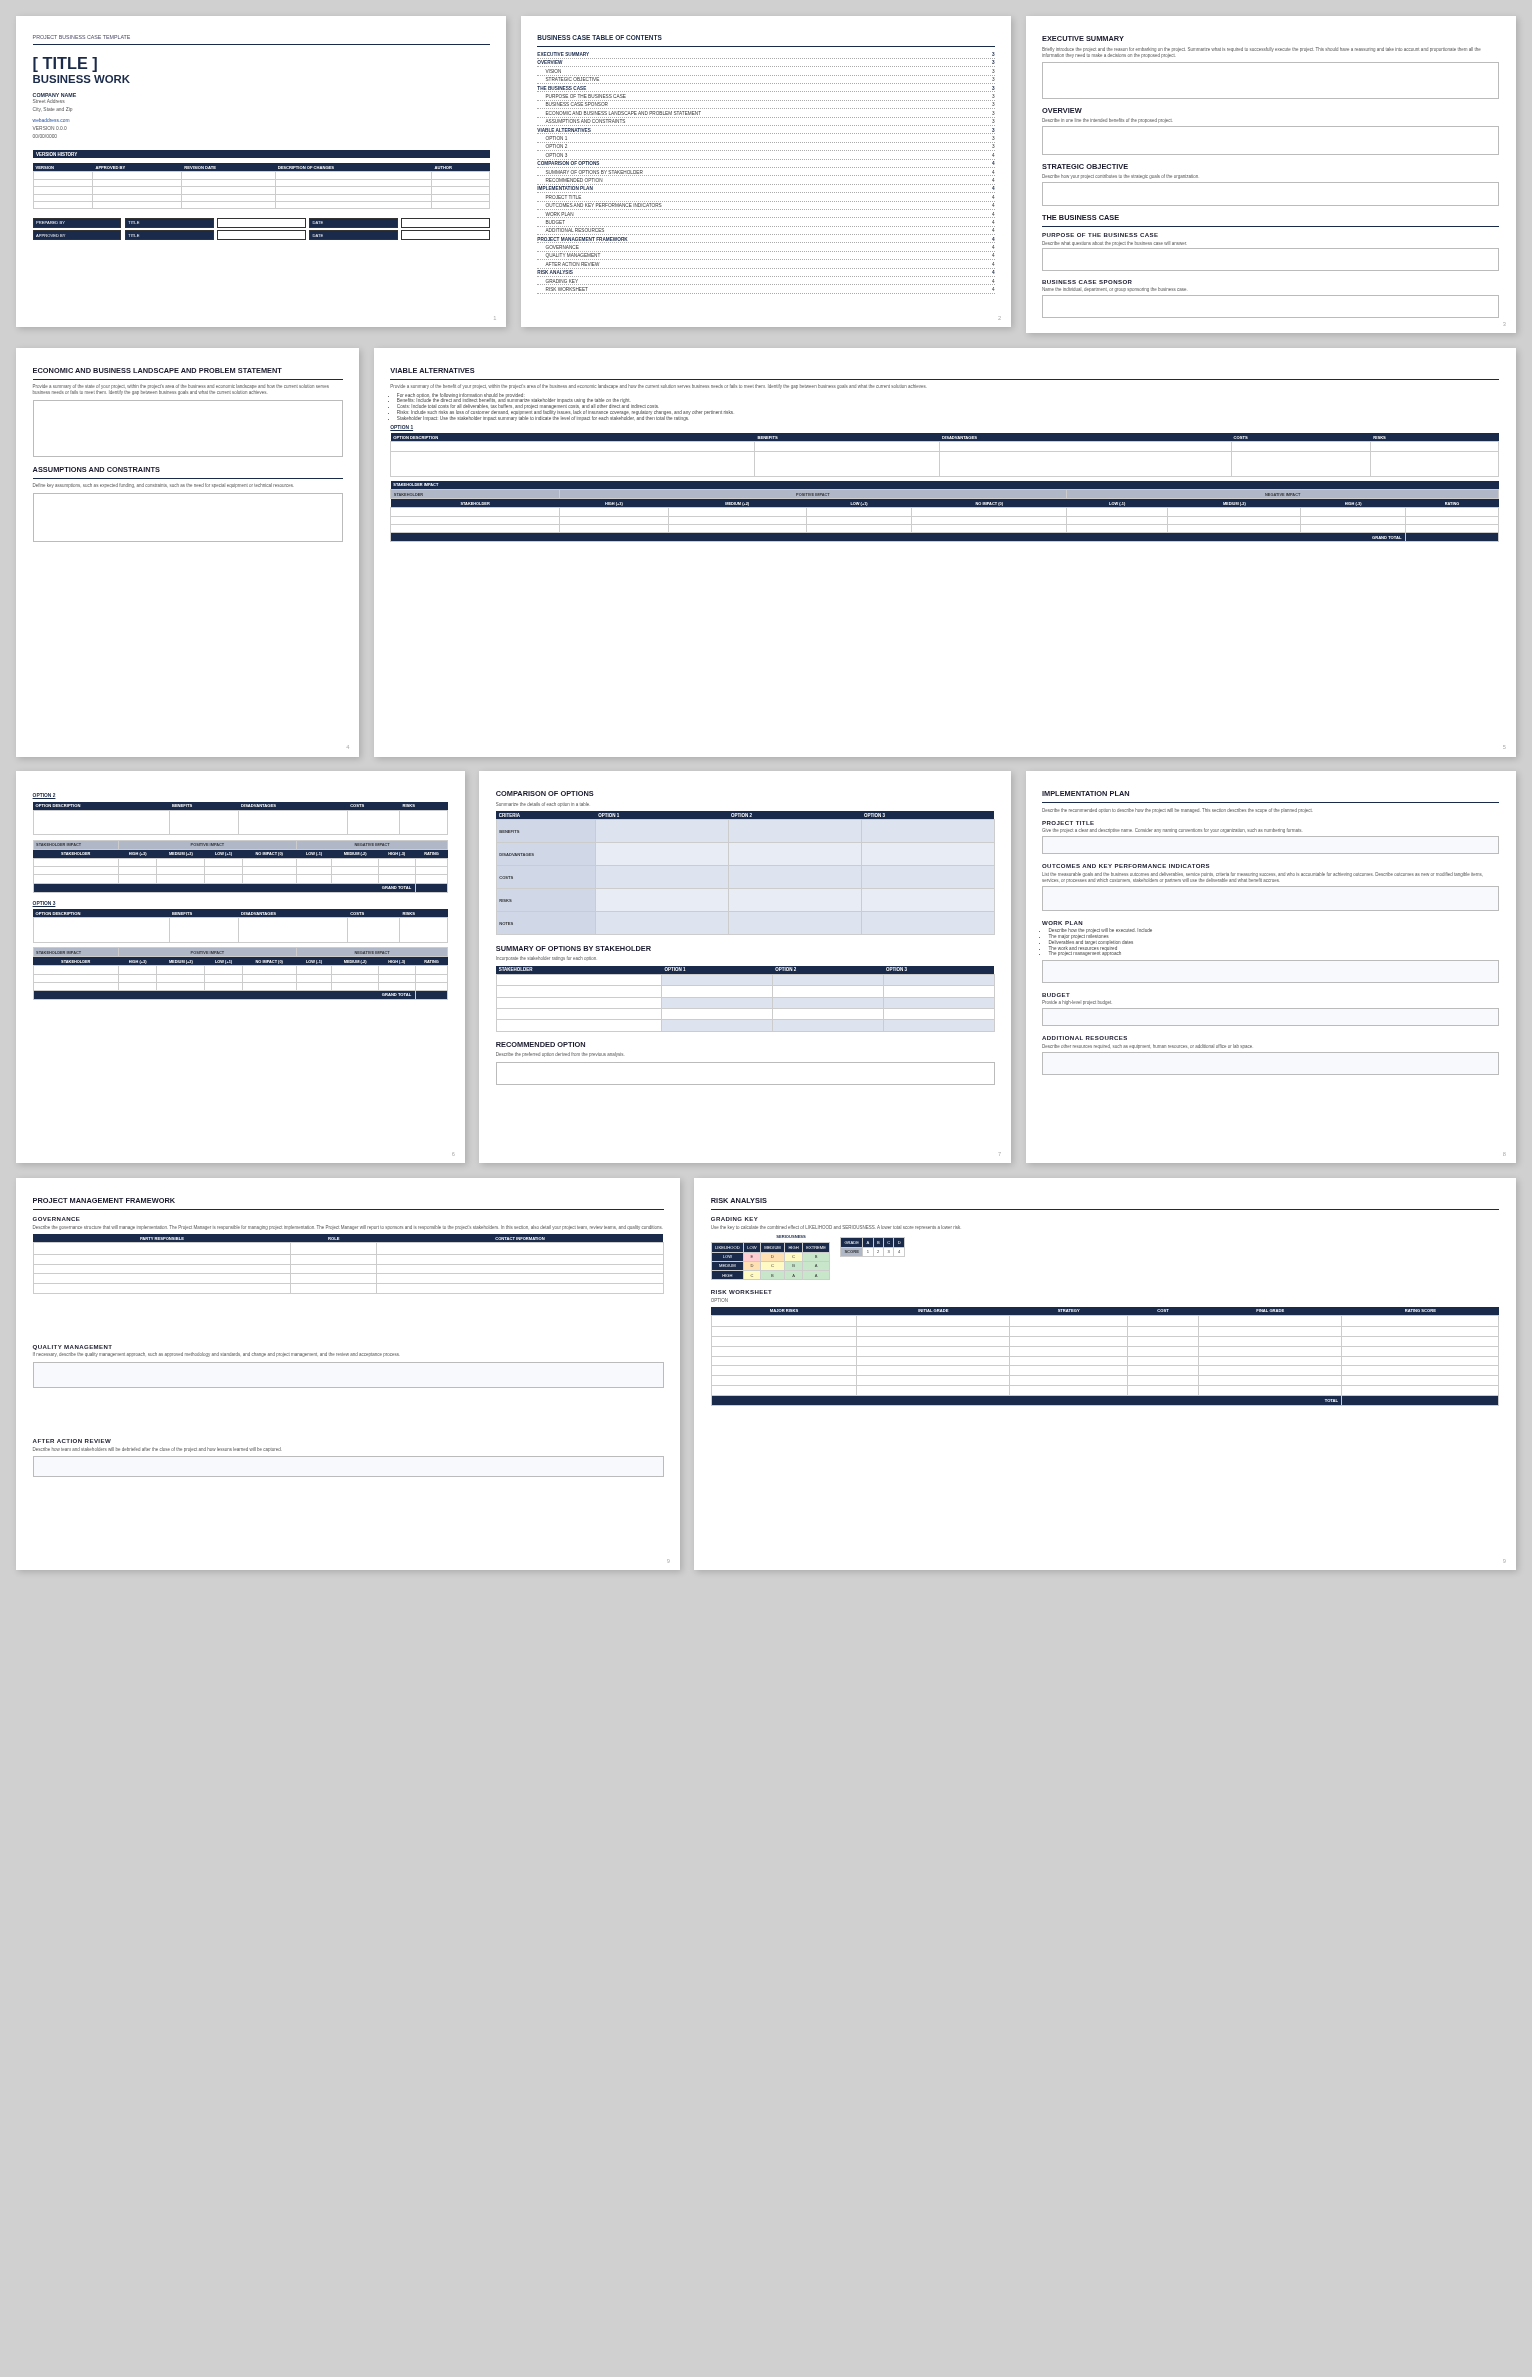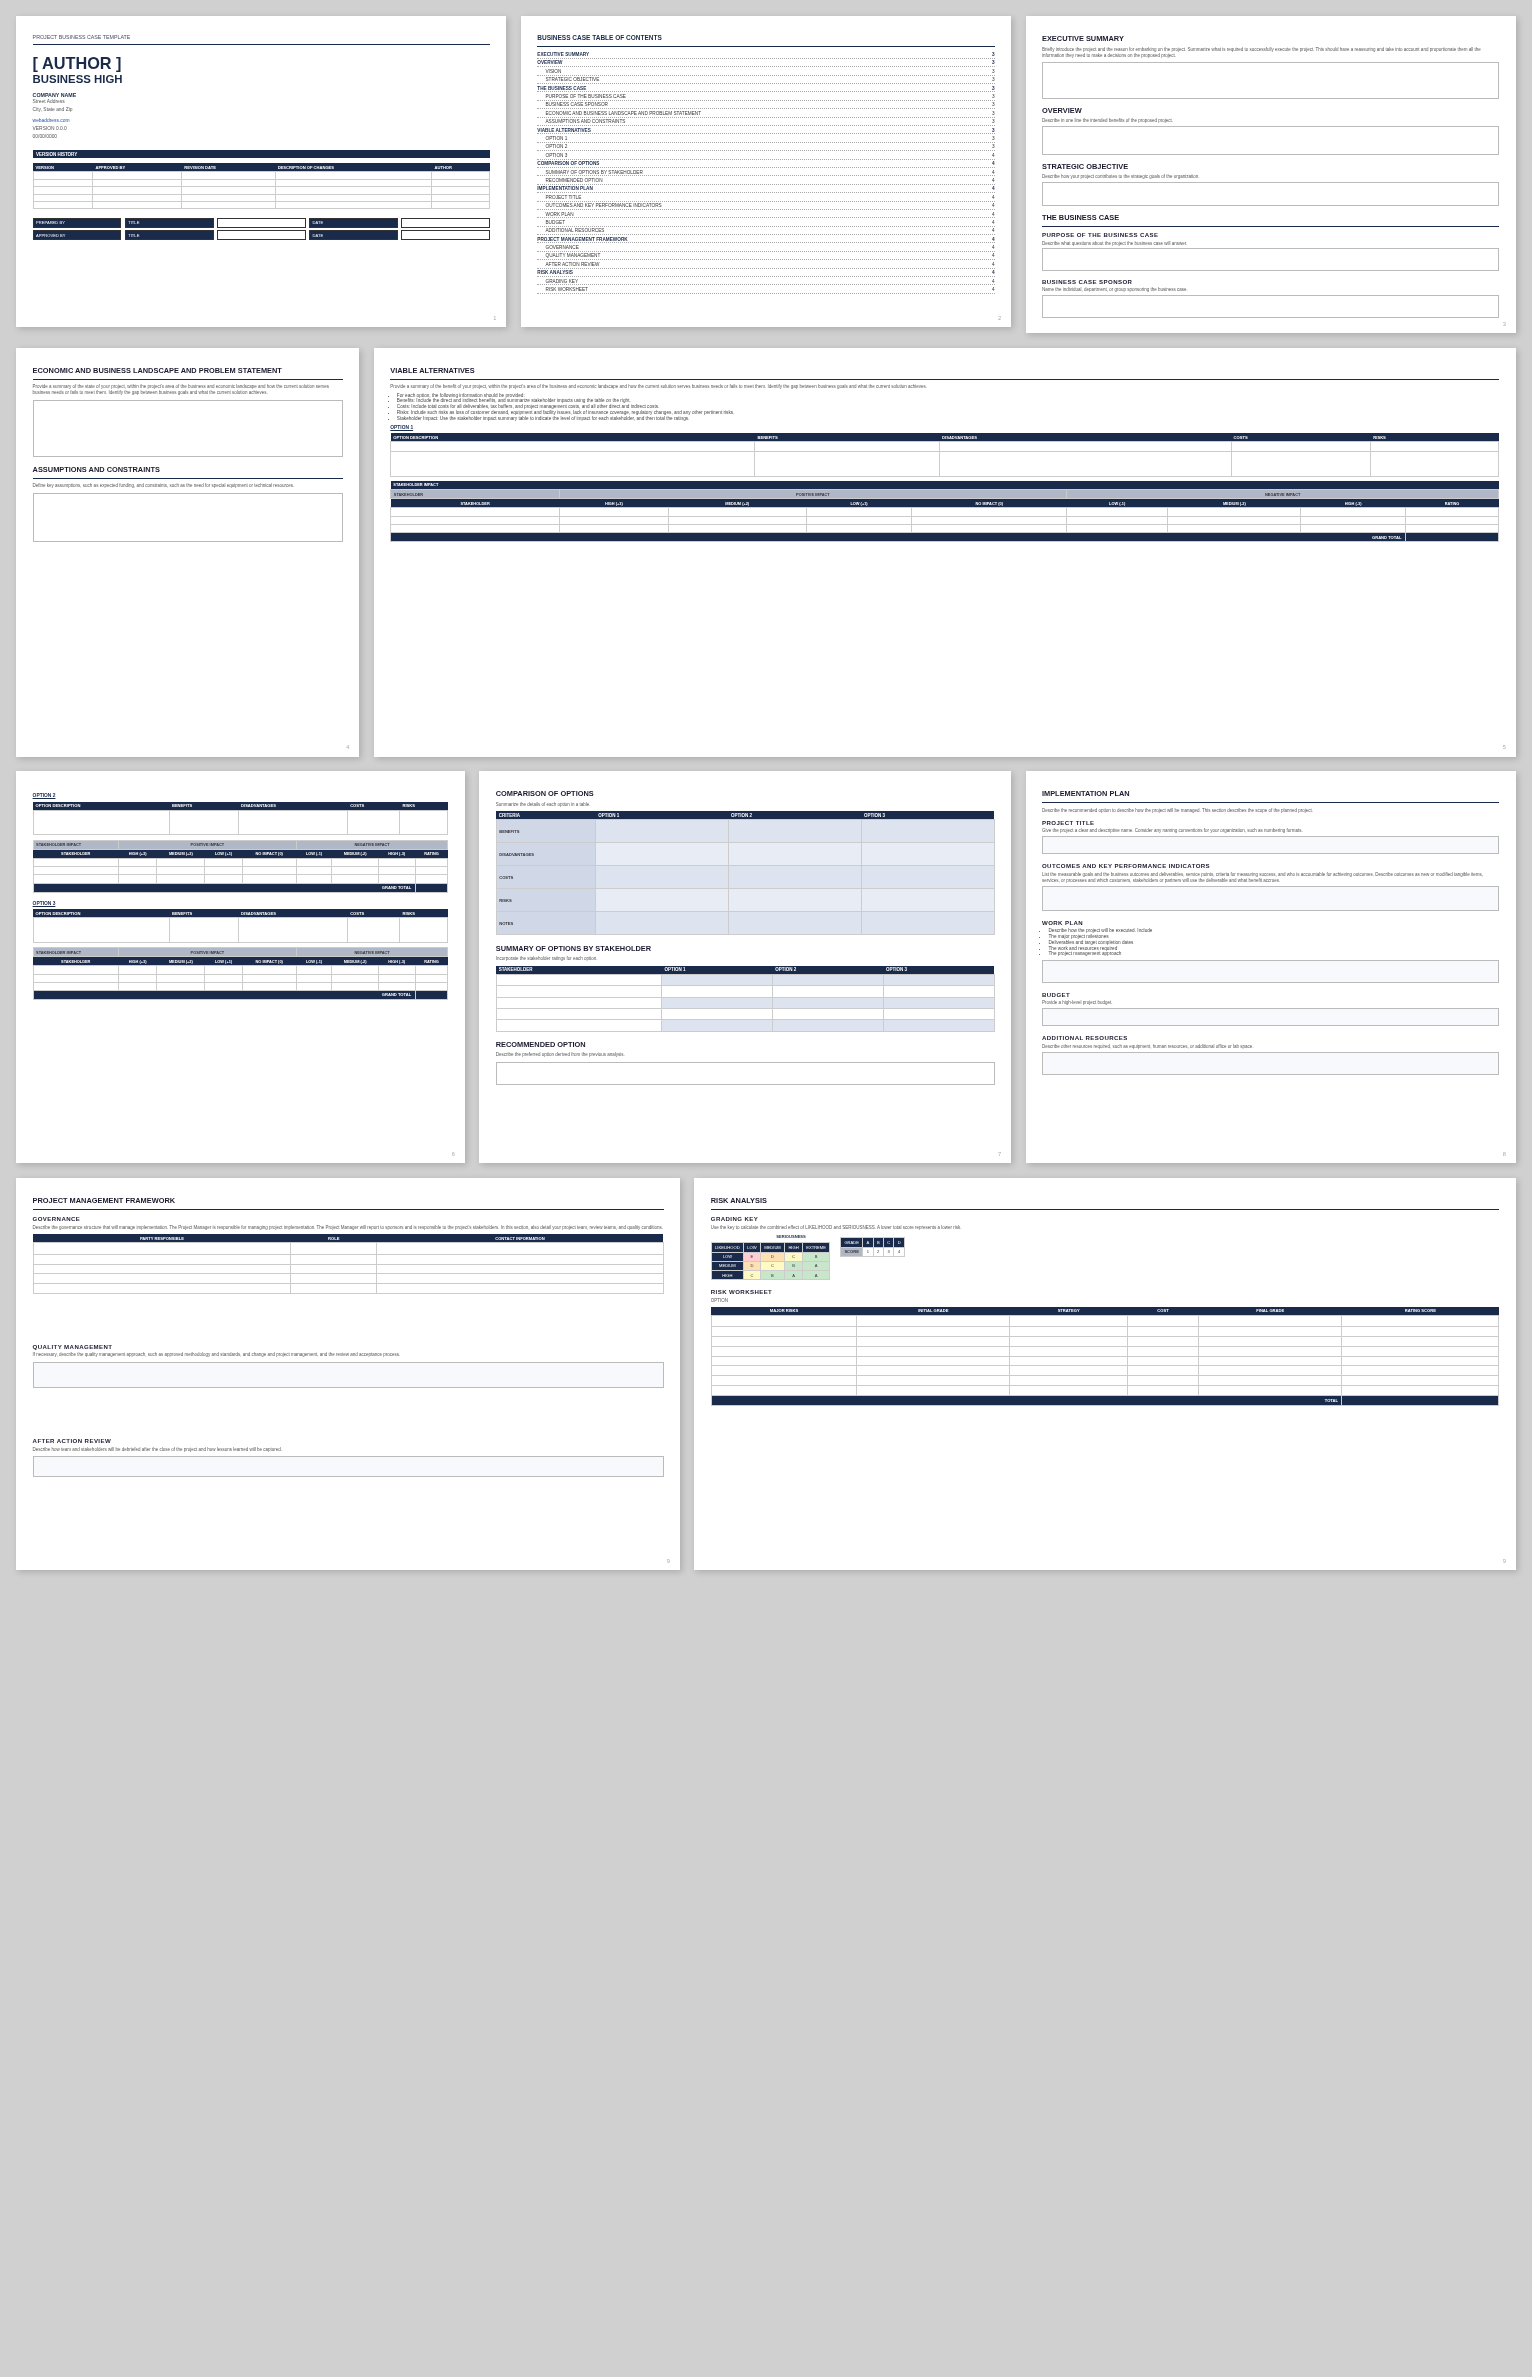--- a/index.html
+++ b/index.html
@@ -346,22 +346,22 @@
   </style>
 </head>
 <body>
 
 <div class="row1">
 
   <div class="page-card" style="min-height:311px;">
     <div class="cover-label">PROJECT BUSINESS CASE TEMPLATE</div>
     <hr class="divider">
     <div style="margin-top:9.8px;">
-      <div class="cover-title-bracket">[ AUTHOR ]</div>
-      <div class="cover-subtitle">BUSINESS HIGH</div>
+      <div class="cover-title-bracket">[ TITLE ]</div>
+      <div class="cover-subtitle">BUSINESS WORK</div>
     </div>
     <div style="margin-bottom:4.9px;">
       <div class="cover-company">COMPANY NAME</div>
       <div class="cover-addr">Street Address</div>
       <div class="cover-addr">City, State and Zip</div>
     </div>
     <div class="cover-link">webaddress.com</div>
     <div class="cover-version">VERSION 0.0.0</div>
     <div class="cover-date">00/00/0000</div>
 

